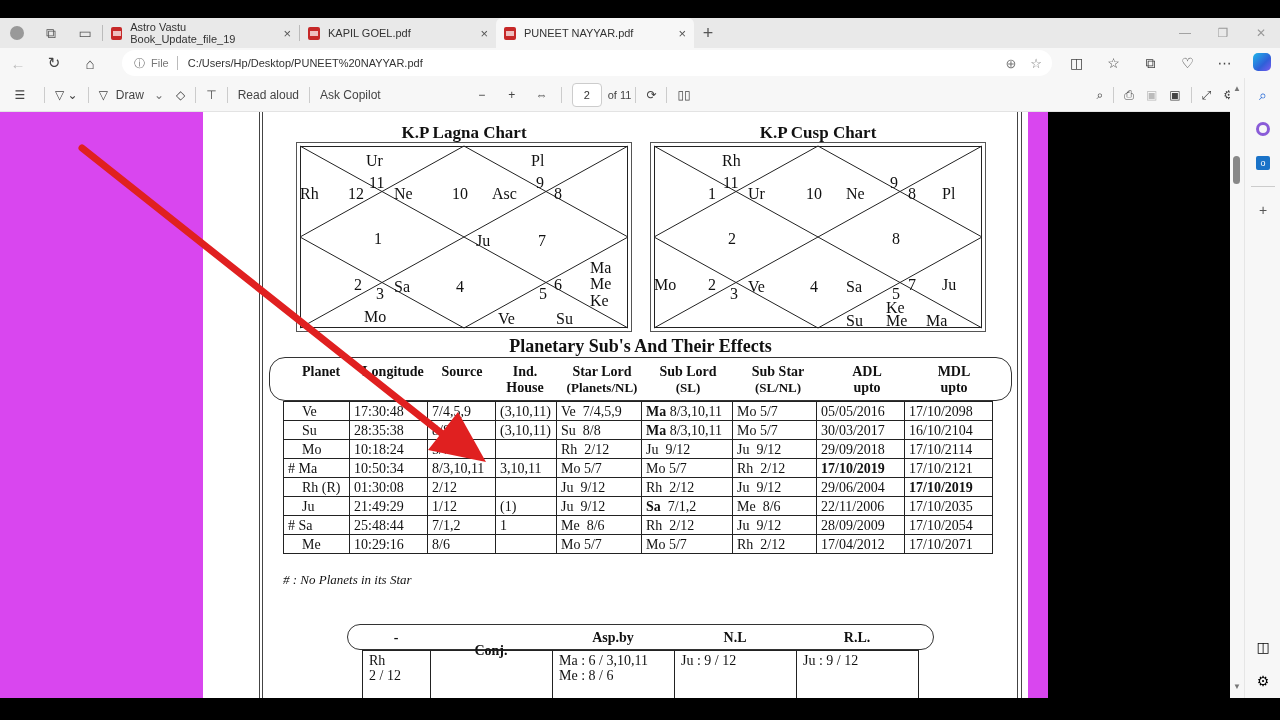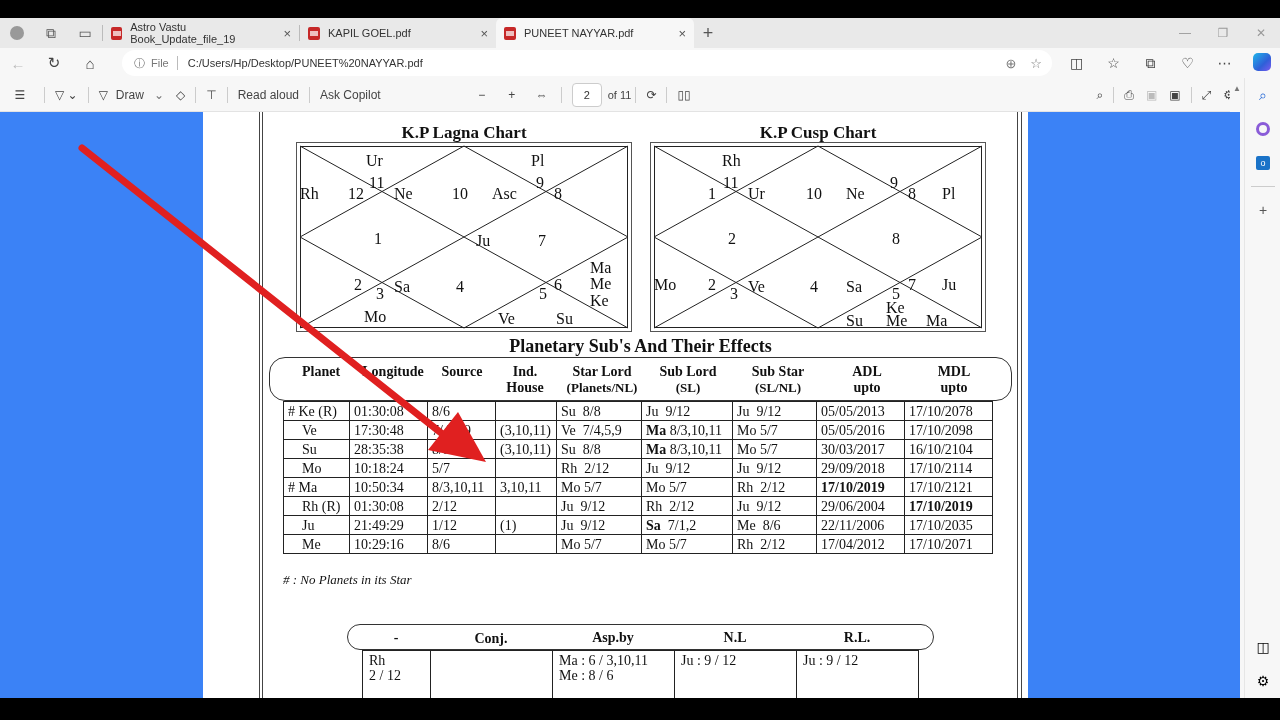--- a/index.html
+++ b/index.html
@@ -25,21 +25,21 @@
 .omni .file{color:#777;margin-right:8px}
 .omni .sep{width:1px;height:14px;background:#bbb;margin-right:10px}
 .omni .r{position:absolute;right:0;display:flex;gap:14px;padding-right:10px;color:#777;font-size:13px}
 .ab-right{position:absolute;right:0;top:0;height:30px;display:flex;align-items:center}
 .ab-right span{width:37px;text-align:center;color:#444;font-size:14px}
 .copilot{width:18px;height:18px;border-radius:5px;background:linear-gradient(135deg,#1fb5e9,#2f5fd8 60%,#7b5cf0);display:inline-block}
 .pdfbar{position:absolute;left:0;top:78px;width:1240px;height:34px;background:#f7f7f7;border-bottom:1px solid #e3e3e3;display:flex;align-items:center;font-size:12px;color:#333}
 .pb{display:flex;align-items:center;justify-content:center;color:#444;height:34px;padding:0 6px}
 .vsep{width:1px;height:16px;background:#ccc;margin:0 4px}
 .pageinput{width:30px;height:24px;border:1px solid #ccc;border-radius:4px;background:#fff;text-align:center;line-height:22px;font-size:11px;margin:0 6px}
-.content{position:absolute;left:0;top:112px;width:1240px;height:586px;background:#3b82f6;overflow:hidden}
+.content{position:absolute;left:0;top:112px;width:1048px;height:586px;background:#d946ef;overflow:hidden}
 .page{position:absolute;left:203px;top:0;width:825px;height:590px;background:#fff}
 .dline{position:absolute;top:0;height:590px;border-left:1px solid #444}
 .sidebar{position:absolute;left:1244px;top:78px;width:36px;height:620px;background:#f7f7f7;border-left:1px solid #e6e6e6}
 .sidebar .si{width:36px;height:34px;display:flex;align-items:center;justify-content:center;font-size:14px}
 .scroll{position:absolute;left:1230px;top:78px;width:14px;height:620px;background:#f7f7f7}
 .scroll .thumb{position:absolute;left:3px;top:78px;width:7px;height:28px;background:#888;border-radius:4px}
 .serif{font-family:"Liberation Serif",serif;color:#111}
 .ctitle{position:absolute;font-weight:bold;font-size:17px;text-align:center}
 .chart{position:absolute}
 .ctxt{position:absolute;font-size:16px;white-space:nowrap}
@@ -270,31 +270,20 @@
           <col style="width:68px">
           <col style="width:61px">
           <col style="width:85px">
           <col style="width:91px">
           <col style="width:84px">
           <col style="width:88px">
           <col style="width:88px">
         </colgroup>
       <tbody>
           <tr>
-            <td style="white-space: pre;"># Ke (R)</td>
-            <td style="white-space: pre;">01:30:08</td>
-            <td style="white-space: pre;">8/6</td>
-            <td style="white-space: pre;"></td>
-            <td style="white-space: pre;">Su  8/8</td>
-            <td style="white-space: pre;">Ju  9/12</td>
-            <td style="white-space: pre;">Ju  9/12</td>
-            <td style="white-space: pre;">05/05/2013</td>
-            <td style="white-space: pre;">17/10/2078</td>
-          </tr>
-          <tr>
             <td style="white-space: pre; padding-left: 18px;">Ve</td>
             <td style="white-space: pre;">17:30:48</td>
             <td style="white-space: pre;">7/4,5,9</td>
             <td style="white-space: pre;">(3,10,11)</td>
             <td style="white-space: pre;">Ve  7/4,5,9</td>
             <td style="white-space: pre;"><b>Ma</b> 8/3,10,11</td>
             <td style="white-space: pre;">Mo 5/7</td>
             <td style="white-space: pre;">05/05/2016</td>
             <td style="white-space: pre;">17/10/2098</td>
           </tr>
@@ -347,37 +336,48 @@
             <td style="white-space: pre;">21:49:29</td>
             <td style="white-space: pre;">1/12</td>
             <td style="white-space: pre;">(1)</td>
             <td style="white-space: pre;">Ju  9/12</td>
             <td style="white-space: pre;"><b>Sa</b>  7/1,2</td>
             <td style="white-space: pre;">Me  8/6</td>
             <td style="white-space: pre;">22/11/2006</td>
             <td style="white-space: pre;">17/10/2035</td>
           </tr>
           <tr>
+            <td style="white-space: pre;"># Sa</td>
+            <td style="white-space: pre;">25:48:44</td>
+            <td style="white-space: pre;">7/1,2</td>
+            <td style="white-space: pre;">1</td>
+            <td style="white-space: pre;">Me  8/6</td>
+            <td style="white-space: pre;">Rh  2/12</td>
+            <td style="white-space: pre;">Ju  9/12</td>
+            <td style="white-space: pre;">28/09/2009</td>
+            <td style="white-space: pre;">17/10/2054</td>
+          </tr>
+          <tr>
             <td style="white-space: pre; padding-left: 18px;">Me</td>
             <td style="white-space: pre;">10:29:16</td>
             <td style="white-space: pre;">8/6</td>
             <td style="white-space: pre;"></td>
             <td style="white-space: pre;">Mo 5/7</td>
             <td style="white-space: pre;">Mo 5/7</td>
             <td style="white-space: pre;">Rh  2/12</td>
             <td style="white-space: pre;">17/04/2012</td>
             <td style="white-space: pre;">17/10/2071</td>
           </tr>
         </tbody>
     </table>
     <div class="foot" style="left:80px;top:460px"># : No Planets in its Star</div>
 
     <div class="hdrbox" style="left:144px;top:512px;width:587px;height:26px">
       <div class="hcell" style="left:14px;top:5px;width:68px">-</div>
-      <div class="hcell" style="left:82px;top:6px;width:122px">Conj.</div>
+      <div class="hcell" style="left:82px;top:18px;width:122px">Conj.</div>
       <div class="hcell" style="left:204px;top:5px;width:122px">Asp.by</div>
       <div class="hcell" style="left:326px;top:5px;width:122px">N.L</div>
       <div class="hcell" style="left:448px;top:5px;width:122px">R.L.</div>
     </div>
     <table class="rk" style="left:159px;top:538px">
       <tbody>
           <tr style="height:50px">
         <td style="width:68px"><span>Rh</span><br><span>2 / 12</span></td>
         <td style="width:122px"></td>
         <td style="width:122px"><span>Ma : 6 / 3,10,11</span><br><span>Me : 8 / 6</span></td>

